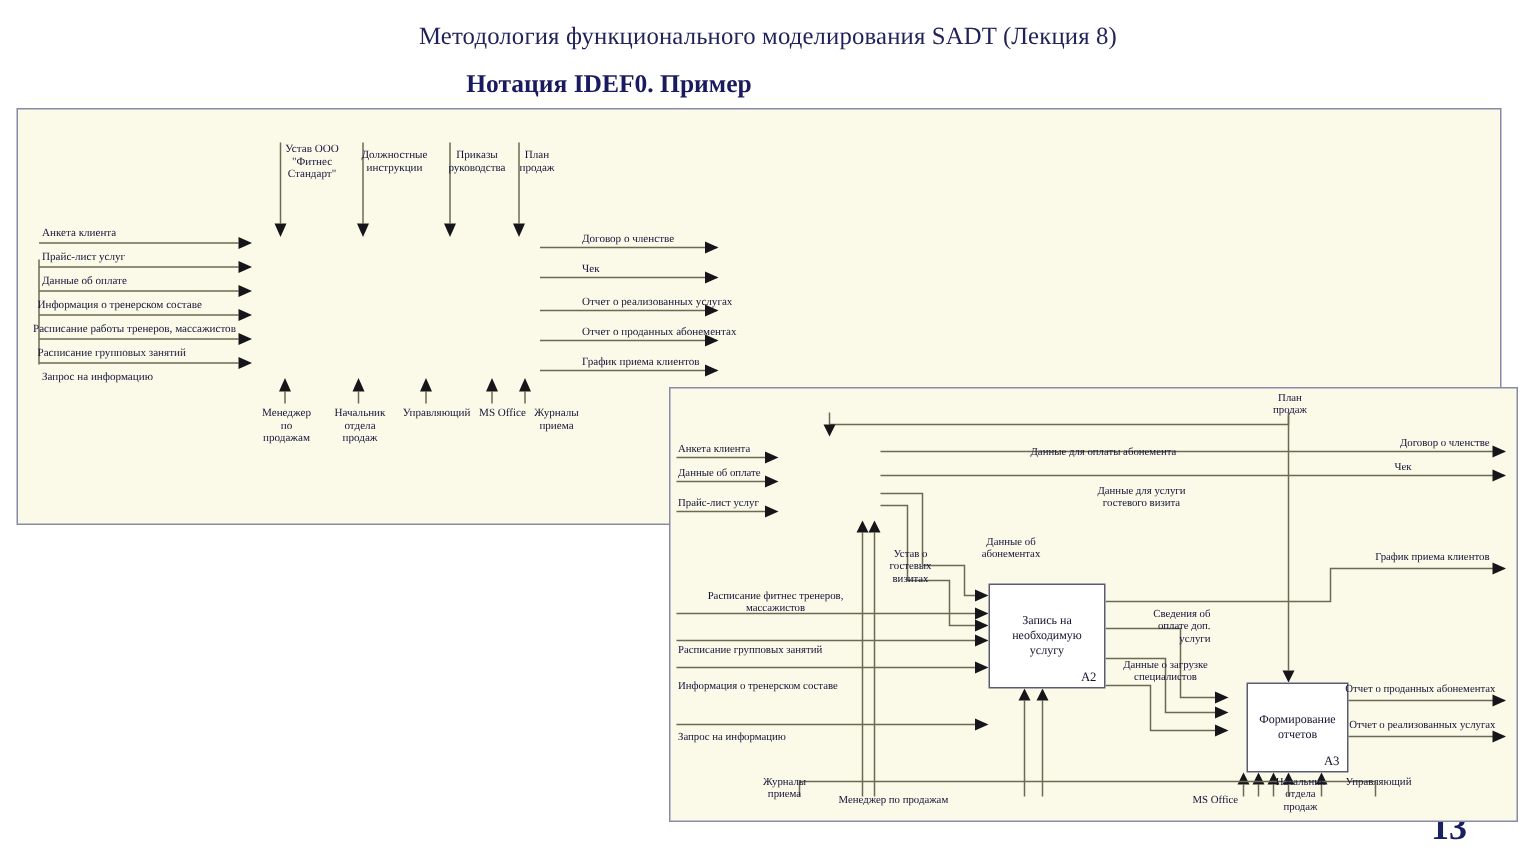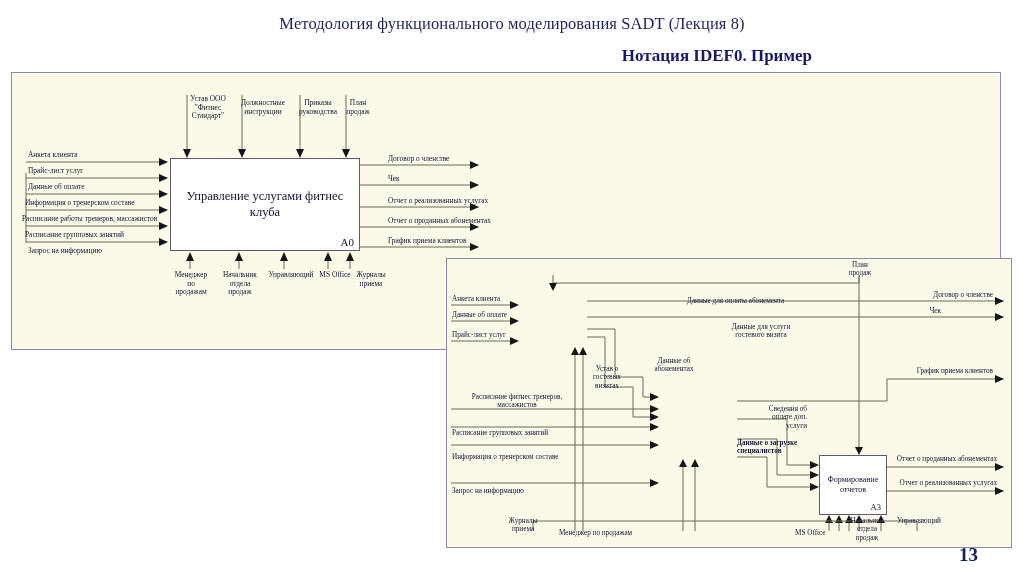--- a/index.html
+++ b/index.html
@@ -9,27 +9,27 @@
     font-family:"Liberation Serif", serif;
     position:relative;
     overflow:hidden;
   }
   .slide-title{
     position:absolute;left:0;top:14px;width:1024px;text-align:center;
     font-size:16.5px;color:#1f2158;font-family:"Liberation Serif",serif;
     letter-spacing:0.1px;
   }
   .slide-subtitle{
-    position:absolute;left:0;top:46px;width:812px;text-align:right;
+    position:absolute;left:0;top:46px;width:812px;text-align:center;
     font-size:17px;font-weight:bold;color:#1a1b5e;
     font-family:"Liberation Serif",serif;
   }
   .page-num{
     position:absolute;right:46px;bottom:8px;
-    font-size:19px;font-weight:bold;color:#1a2060;
+    font-size:24px;font-weight:bold;color:#1a2060;
     font-family:"Liberation Serif",serif;
   }
   .panel{
     position:absolute;
     background:#fbf9e7;
     border:1.6px solid #8a8aa8;
     box-sizing:border-box;
   }
   #panel-a0{left:11px;top:72px;width:990px;height:278px;}
   #panel-a1{left:446px;top:258px;width:566px;height:290px;background:#fbf9e7;}
@@ -110,24 +110,20 @@
       <polygon class="ar" points="223,188 231,188 227,179"></polygon>
       <line class="ln" x1="272" y1="196" x2="272" y2="188"></line>
       <polygon class="ar" points="268,188 276,188 272,179"></polygon>
       <line class="ln" x1="316" y1="196" x2="316" y2="188"></line>
       <polygon class="ar" points="312,188 320,188 316,179"></polygon>
       <line class="ln" x1="338" y1="196" x2="338" y2="188"></line>
       <polygon class="ar" points="334,188 342,188 338,179"></polygon>
     </g>
   </svg>
 
-  <div class="fnbox" style="left:158px;top:85px;width:190px;height:93px;">
-    <span class="fnlabel" style="font-size:12.5px;">Управление услугами фитнес клуба</span>
-    <span class="fncode">A0</span>
-  </div>
 
   <div class="lbl" style="left:168px;top:22px;width:56px;font-size:7.4px;text-align:center;">Устав ООО
 "Фитнес
 Стандарт"</div>
   <div class="lbl" style="left:222px;top:26px;width:58px;font-size:7.4px;text-align:center;">Должностные
 инструкции</div>
   <div class="lbl" style="left:280px;top:26px;width:52px;font-size:7.4px;text-align:center;">Приказы
 руководства</div>
   <div class="lbl" style="left:325px;top:26px;width:42px;font-size:7.4px;text-align:center;">План
 продаж</div>
@@ -254,22 +250,28 @@
     </g>
 
     <g>
       <line class="ln" x1="86" y1="262" x2="86" y2="272"></line>
       <line class="ln" x1="86" y1="262" x2="470" y2="262"></line>
       <line class="ln" x1="470" y1="262" x2="470" y2="272"></line>
     </g>
   </svg>
 
 
-
-  <div class="fnbox" style="left:372px;top:196px;width:68px;height:60px;">
+  <div class="fnbox" style="left:212px;top:130px;width:78px;height:70px;">
+    <span class="fnlabel" style="font-size:8px;">Запись на
+необходимую
+услугу</span>
+    <span class="fncode" style="font-size:8.5px;">A2</span>
+  </div>
+
+  <div class="fnbox" style="left:384px;top:196px;width:68px;height:60px;">
     <span class="fnlabel" style="font-size:8px;">Формирование
 отчетов</span>
     <span class="fncode" style="font-size:8.5px;">A3</span>
   </div>
 
   <div class="lbl" style="left:5px;top:36px;font-size:7.2px;">Анкета клиента</div>
   <div class="lbl" style="left:5px;top:52px;font-size:7.2px;">Данные об оплате</div>
   <div class="lbl" style="left:5px;top:72px;font-size:7.2px;">Прайс-лист услуг</div>
   <div class="lbl" style="left:5px;top:134px;width:130px;text-align:center;font-size:7.2px;">Расписание фитнес тренеров,
 массажистов</div>
@@ -284,21 +286,21 @@
   <div class="lbl" style="left:272px;top:64px;width:84px;text-align:center;font-size:7.2px;">Данные для услуги
 гостевого визита</div>
   <div class="lbl" style="left:196px;top:98px;width:62px;text-align:center;font-size:7.2px;">Данные об
 абонементах</div>
   <div class="lbl" style="left:134px;top:106px;width:52px;text-align:center;font-size:7.2px;">Устав о
 гостевых
 визитах</div>
   <div class="lbl" style="left:292px;top:146px;width:68px;text-align:right;font-size:7.2px;">Сведения об
 оплате доп.
 услуги</div>
-  <div class="lbl" style="left:290px;top:180px;width:80px;text-align:left;font-size:7.2px;font-weight:bold;">Данные о загрузке
+  <div class="lbl" style="left:290px;top:180px;width:80px;text-align:center;font-size:7.2px;">Данные о загрузке
 специалистов</div>
 
   <div class="lbl" style="right:18px;top:32px;font-size:7.2px;">Договор о членстве</div>
   <div class="lbl" style="right:70px;top:48px;font-size:7.2px;">Чек</div>
   <div class="lbl" style="right:18px;top:108px;font-size:7.2px;">График приема клиентов</div>
   <div class="lbl" style="right:14px;top:196px;font-size:7.2px;">Отчет о проданных абонементах</div>
   <div class="lbl" style="right:14px;top:220px;font-size:7.2px;">Отчет о реализованных услугах</div>
 
   <div class="lbl" style="left:54px;top:258px;width:44px;text-align:center;font-size:7.2px;">Журналы
 приема</div>

